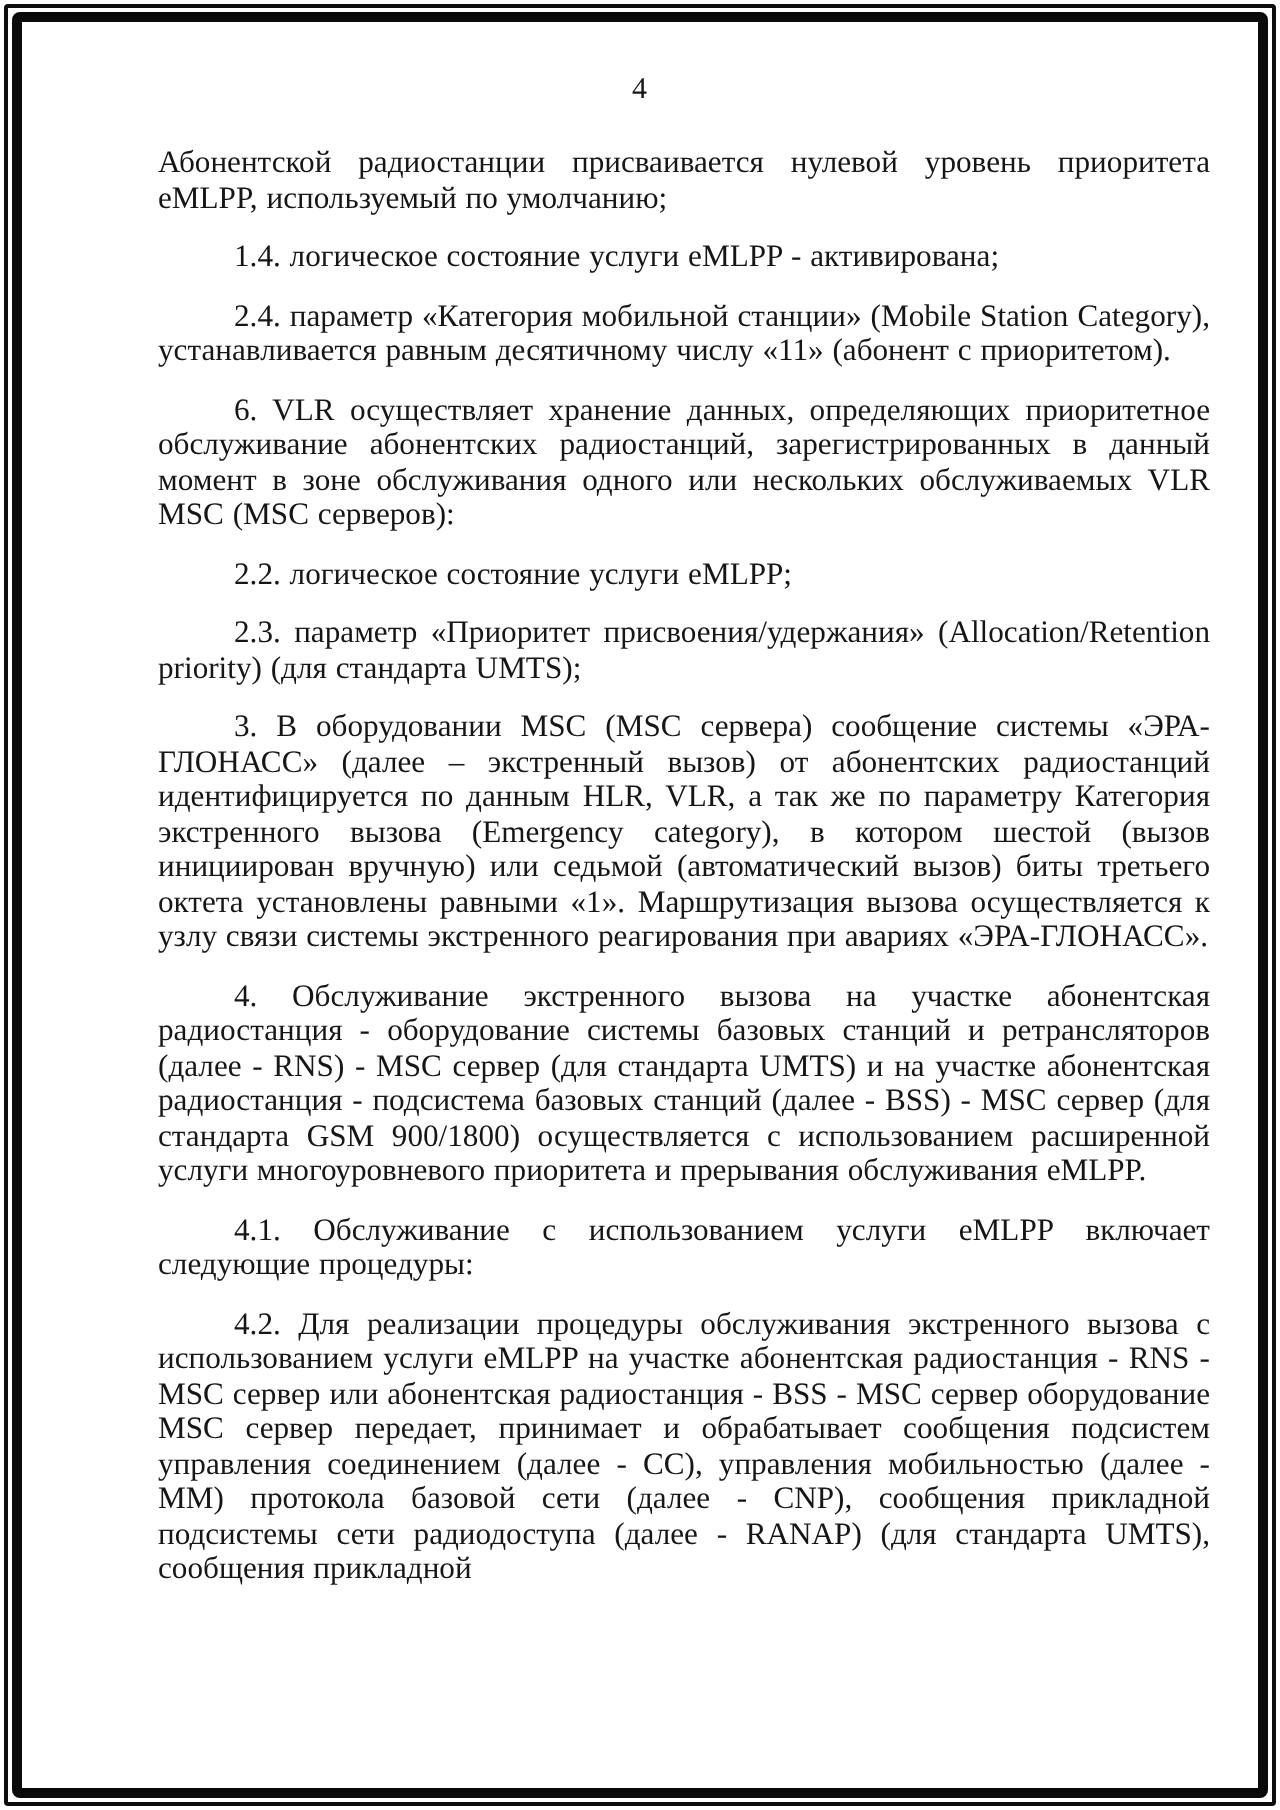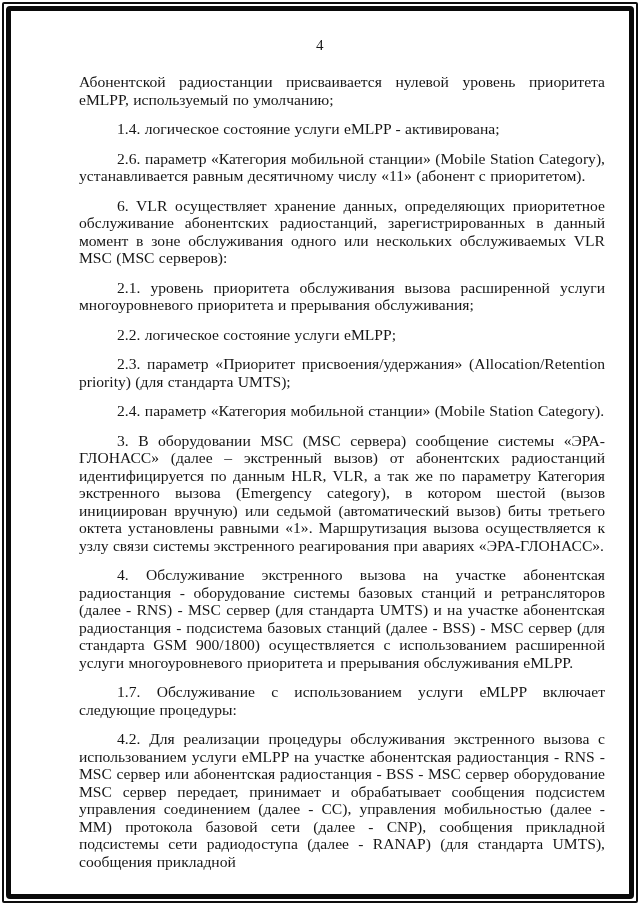--- a/index.html
+++ b/index.html
@@ -64,24 +64,22 @@
 
 <div class="page">
   <div class="frame-outer"></div>
   <div class="frame-inner"></div>
 
   <div class="page-number">4</div>
 
   <div class="content">
     <p class="continuation">Абонентской радиостанции присваивается нулевой уровень приоритета eMLPP, используемый по умолчанию;</p>
     <p>1.4. логическое состояние услуги eMLPP - активирована;</p>
-    <p>2.6. параметр «Категория мобильной станции» (Mobile Station Category), устанавливается равным десятичному числу «11» (абонент с приоритетом).</p>
+    <p>2.4. параметр «Категория мобильной станции» (Mobile Station Category), устанавливается равным десятичному числу «11» (абонент с приоритетом).</p>
     <p>6. VLR осуществляет хранение данных, определяющих приоритетное обслуживание абонентских радиостанций, зарегистрированных в данный момент в зоне обслуживания одного или нескольких обслуживаемых VLR MSC (MSC серверов):</p>
-    <p>2.1. уровень приоритета обслуживания вызова расширенной услуги многоуровневого приоритета и прерывания обслуживания;</p>
     <p>2.2. логическое состояние услуги eMLPP;</p>
     <p>2.3. параметр «Приоритет присвоения/удержания» (Allocation/Retention priority) (для стандарта UMTS);</p>
-    <p>2.4. параметр «Категория мобильной станции» (Mobile Station Category).</p>
     <p>3. В оборудовании MSC (MSC сервера) сообщение системы «ЭРА-ГЛОНАСС» (далее – экстренный вызов) от абонентских радиостанций идентифицируется по данным HLR, VLR, а так же по параметру Категория экстренного вызова (Emergency category), в котором шестой (вызов инициирован вручную) или седьмой (автоматический вызов) биты третьего октета установлены равными «1». Маршрутизация вызова осуществляется к узлу связи системы экстренного реагирования при авариях «ЭРА-ГЛОНАСС».</p>
     <p>4. Обслуживание экстренного вызова на участке абонентская радиостанция - оборудование системы базовых станций и ретрансляторов (далее - RNS) - MSC сервер (для стандарта UMTS) и на участке абонентская радиостанция - подсистема базовых станций (далее - BSS) - MSC сервер (для стандарта GSM 900/1800) осуществляется с использованием расширенной услуги многоуровневого приоритета и прерывания обслуживания eMLPP.</p>
-    <p>1.7. Обслуживание с использованием услуги eMLPP включает следующие процедуры:</p>
+    <p>4.1. Обслуживание с использованием услуги eMLPP включает следующие процедуры:</p>
     <p>4.2. Для реализации процедуры обслуживания экстренного вызова с использованием услуги eMLPP на участке абонентская радиостанция - RNS - MSC сервер или абонентская радиостанция - BSS - MSC сервер оборудование MSC сервер передает, принимает и обрабатывает сообщения подсистем управления соединением (далее - CC), управления мобильностью (далее - MM) протокола базовой сети (далее - CNP), сообщения прикладной подсистемы сети радиодоступа (далее - RANAP) (для стандарта UMTS), сообщения прикладной</p>
   </div>
 </div>
 
 </body></html>

